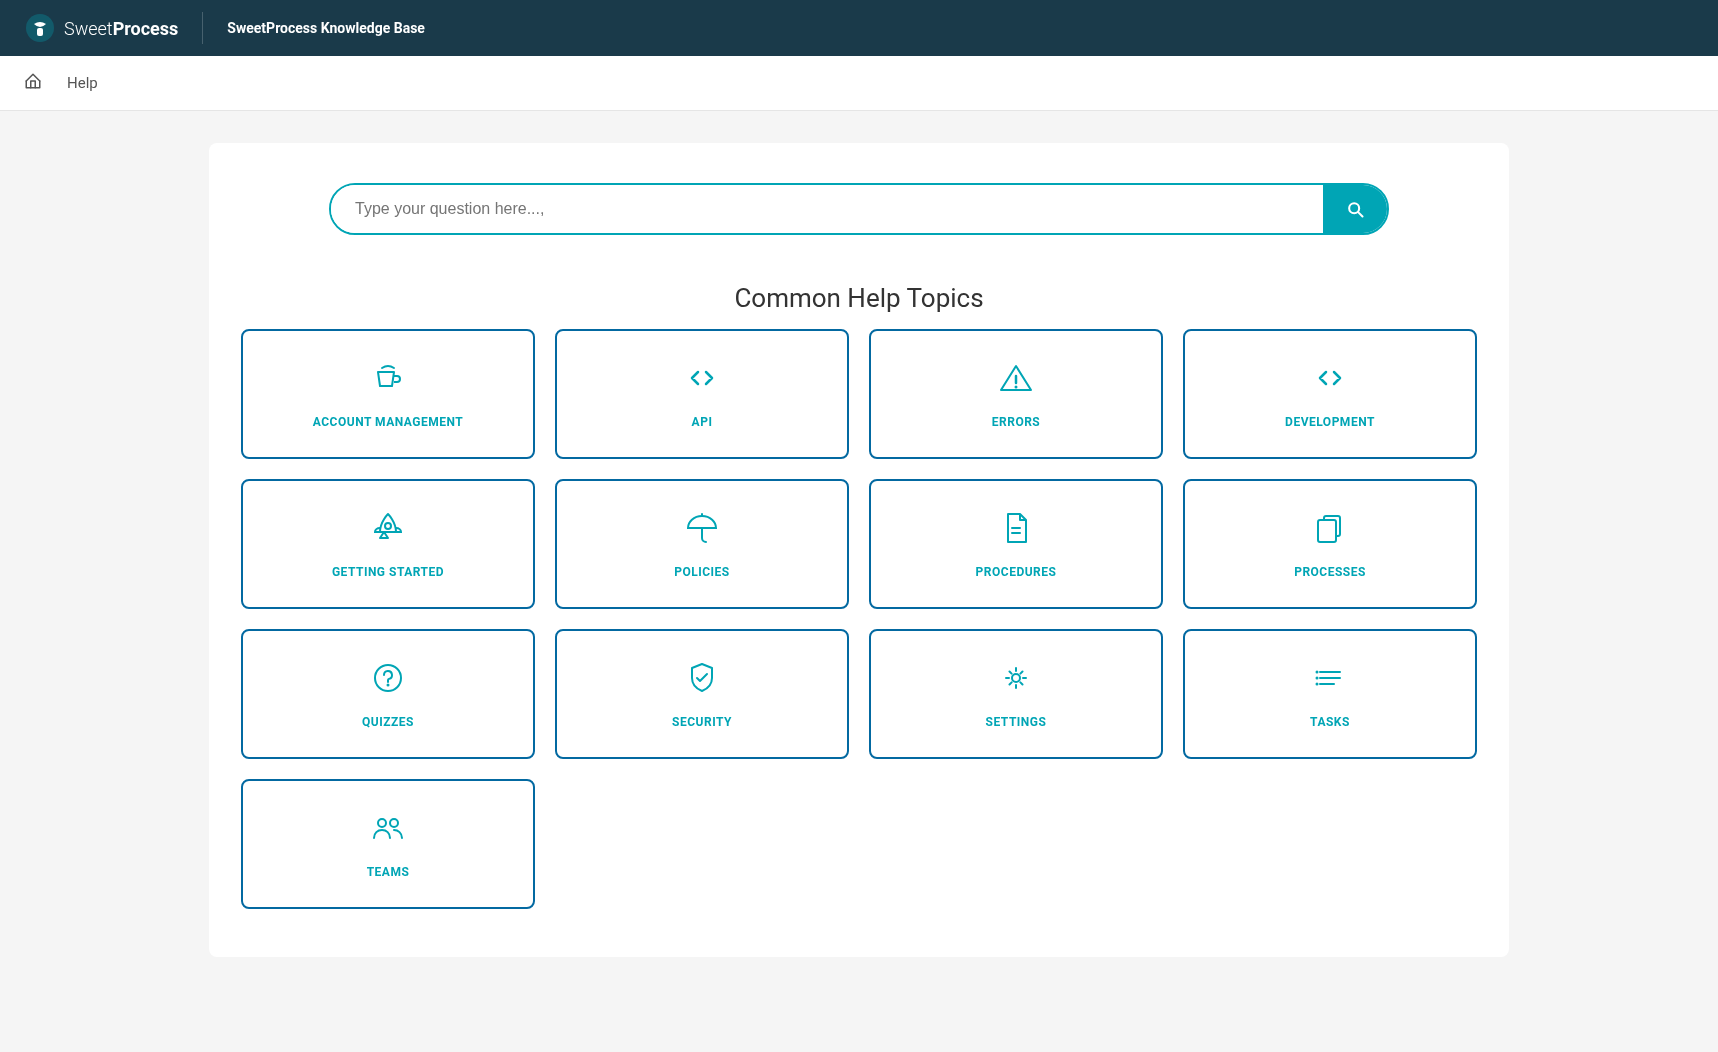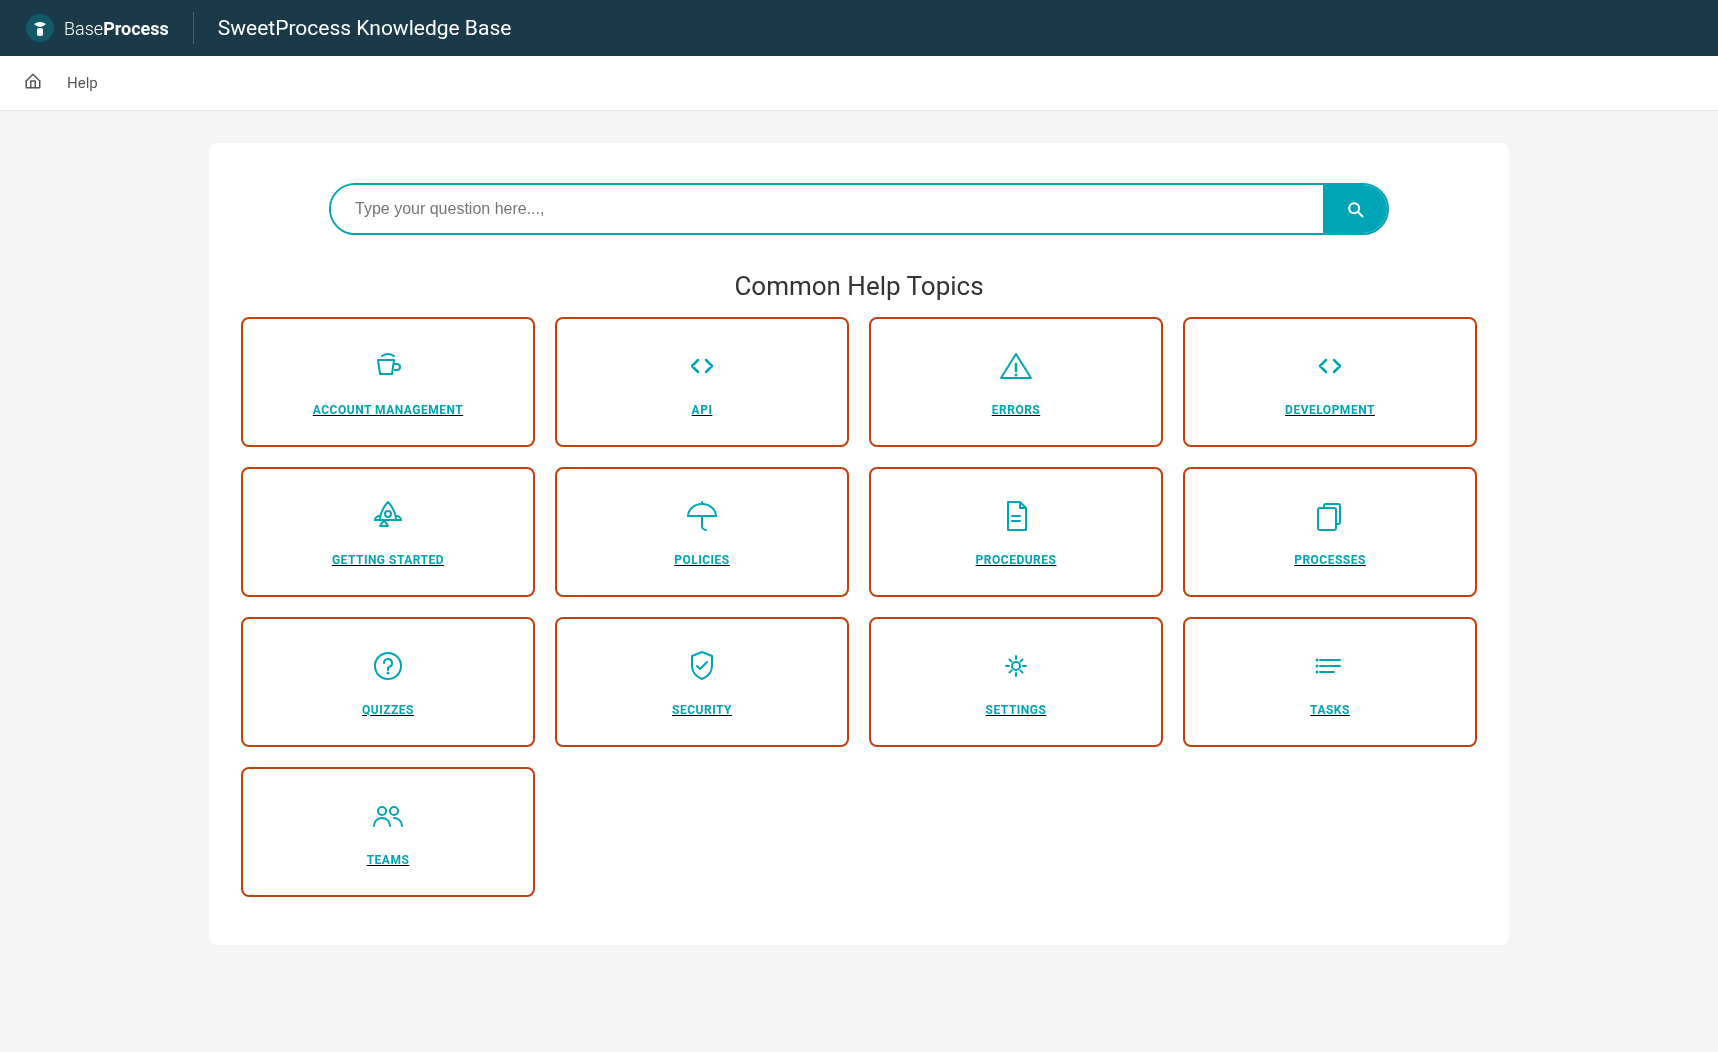--- a/index.html
+++ b/index.html
@@ -27,22 +27,22 @@
     .logo-text {
       color: white;
       font-size: 18px;
       font-weight: 300;
     }
     .logo-text strong {
       font-weight: 700;
     }
     .header-title {
       color: white;
-      font-size: 21px;
-      font-weight: 400;
+      font-size: 14px;
+      font-weight: 700;
       margin-left: 24px;
     }
 
     
     .breadcrumb-bar {
       background: white;
       padding: 16px 24px;
       display: flex;
       align-items: center;
       gap: 25px;
@@ -66,21 +66,21 @@
       border-radius: 8px;
       padding: 40px 32px 48px;
       max-width: 1300px;
       margin: 0 auto;
     }
 
     
     .search-container {
       display: flex;
       justify-content: center;
-      margin-bottom: 36px;
+      margin-bottom: 48px;
     }
     .search-wrapper {
       display: flex;
       width: 100%;
       max-width: 1060px;
       border: 2px solid #00a5b5;
       border-radius: 50px;
       overflow: hidden;
     }
     .search-input {
@@ -116,33 +116,32 @@
       margin-bottom: 16px;
     }
 
     
     .topics-grid {
       display: grid;
       grid-template-columns: repeat(4, 1fr);
       gap: 20px;
     }
     .topic-card {
-      border: 2px solid #c2410c;
+      border: 2px solid #0369a1;
       border-radius: 8px;
       padding: 28px 16px;
       display: flex;
       flex-direction: column;
       align-items: center;
       justify-content: center;
       gap: 14px;
       cursor: pointer;
       background: white;
       transition: background 0.15s;
       min-height: 130px;
-      text-decoration: underline;
     }
     .topic-icon {
       color: #00a5b5;
       font-size: 32px;
       line-height: 1;
     }
     .topic-label {
       color: #00a5b5;
       font-size: 12px;
       font-weight: 700;
@@ -156,21 +155,21 @@
 
 <header class="header">
   <div class="logo-area">
 
     <svg class="logo-icon" viewBox="0 0 32 32">
       <ellipse cx="16" cy="16" rx="14" ry="14" fill="#00a5b5" opacity="0.3"></ellipse>
       <path d="M10 12 Q16 8 22 12 Q16 18 10 12Z" fill="white"></path>
       <rect x="13" y="16" width="6" height="8" rx="2" fill="white"></rect>
     </svg>
     <span class="logo-text">
-      <span>Base</span><strong>Process</strong>
+      <span>Sweet</span><strong>Process</strong>
     </span>
   </div>
   <span class="header-title">SweetProcess Knowledge Base</span>
 </header>
 
 <div class="breadcrumb-bar">
   <span class="breadcrumb-home-icon">
     <svg width="18" height="18" viewBox="0 0 24 24" fill="none" stroke="#555" stroke-width="2" stroke-linecap="round" stroke-linejoin="round">
       <path d="M3 12L12 3l9 9"></path>
       <path d="M9 21V12h6v9"></path>

